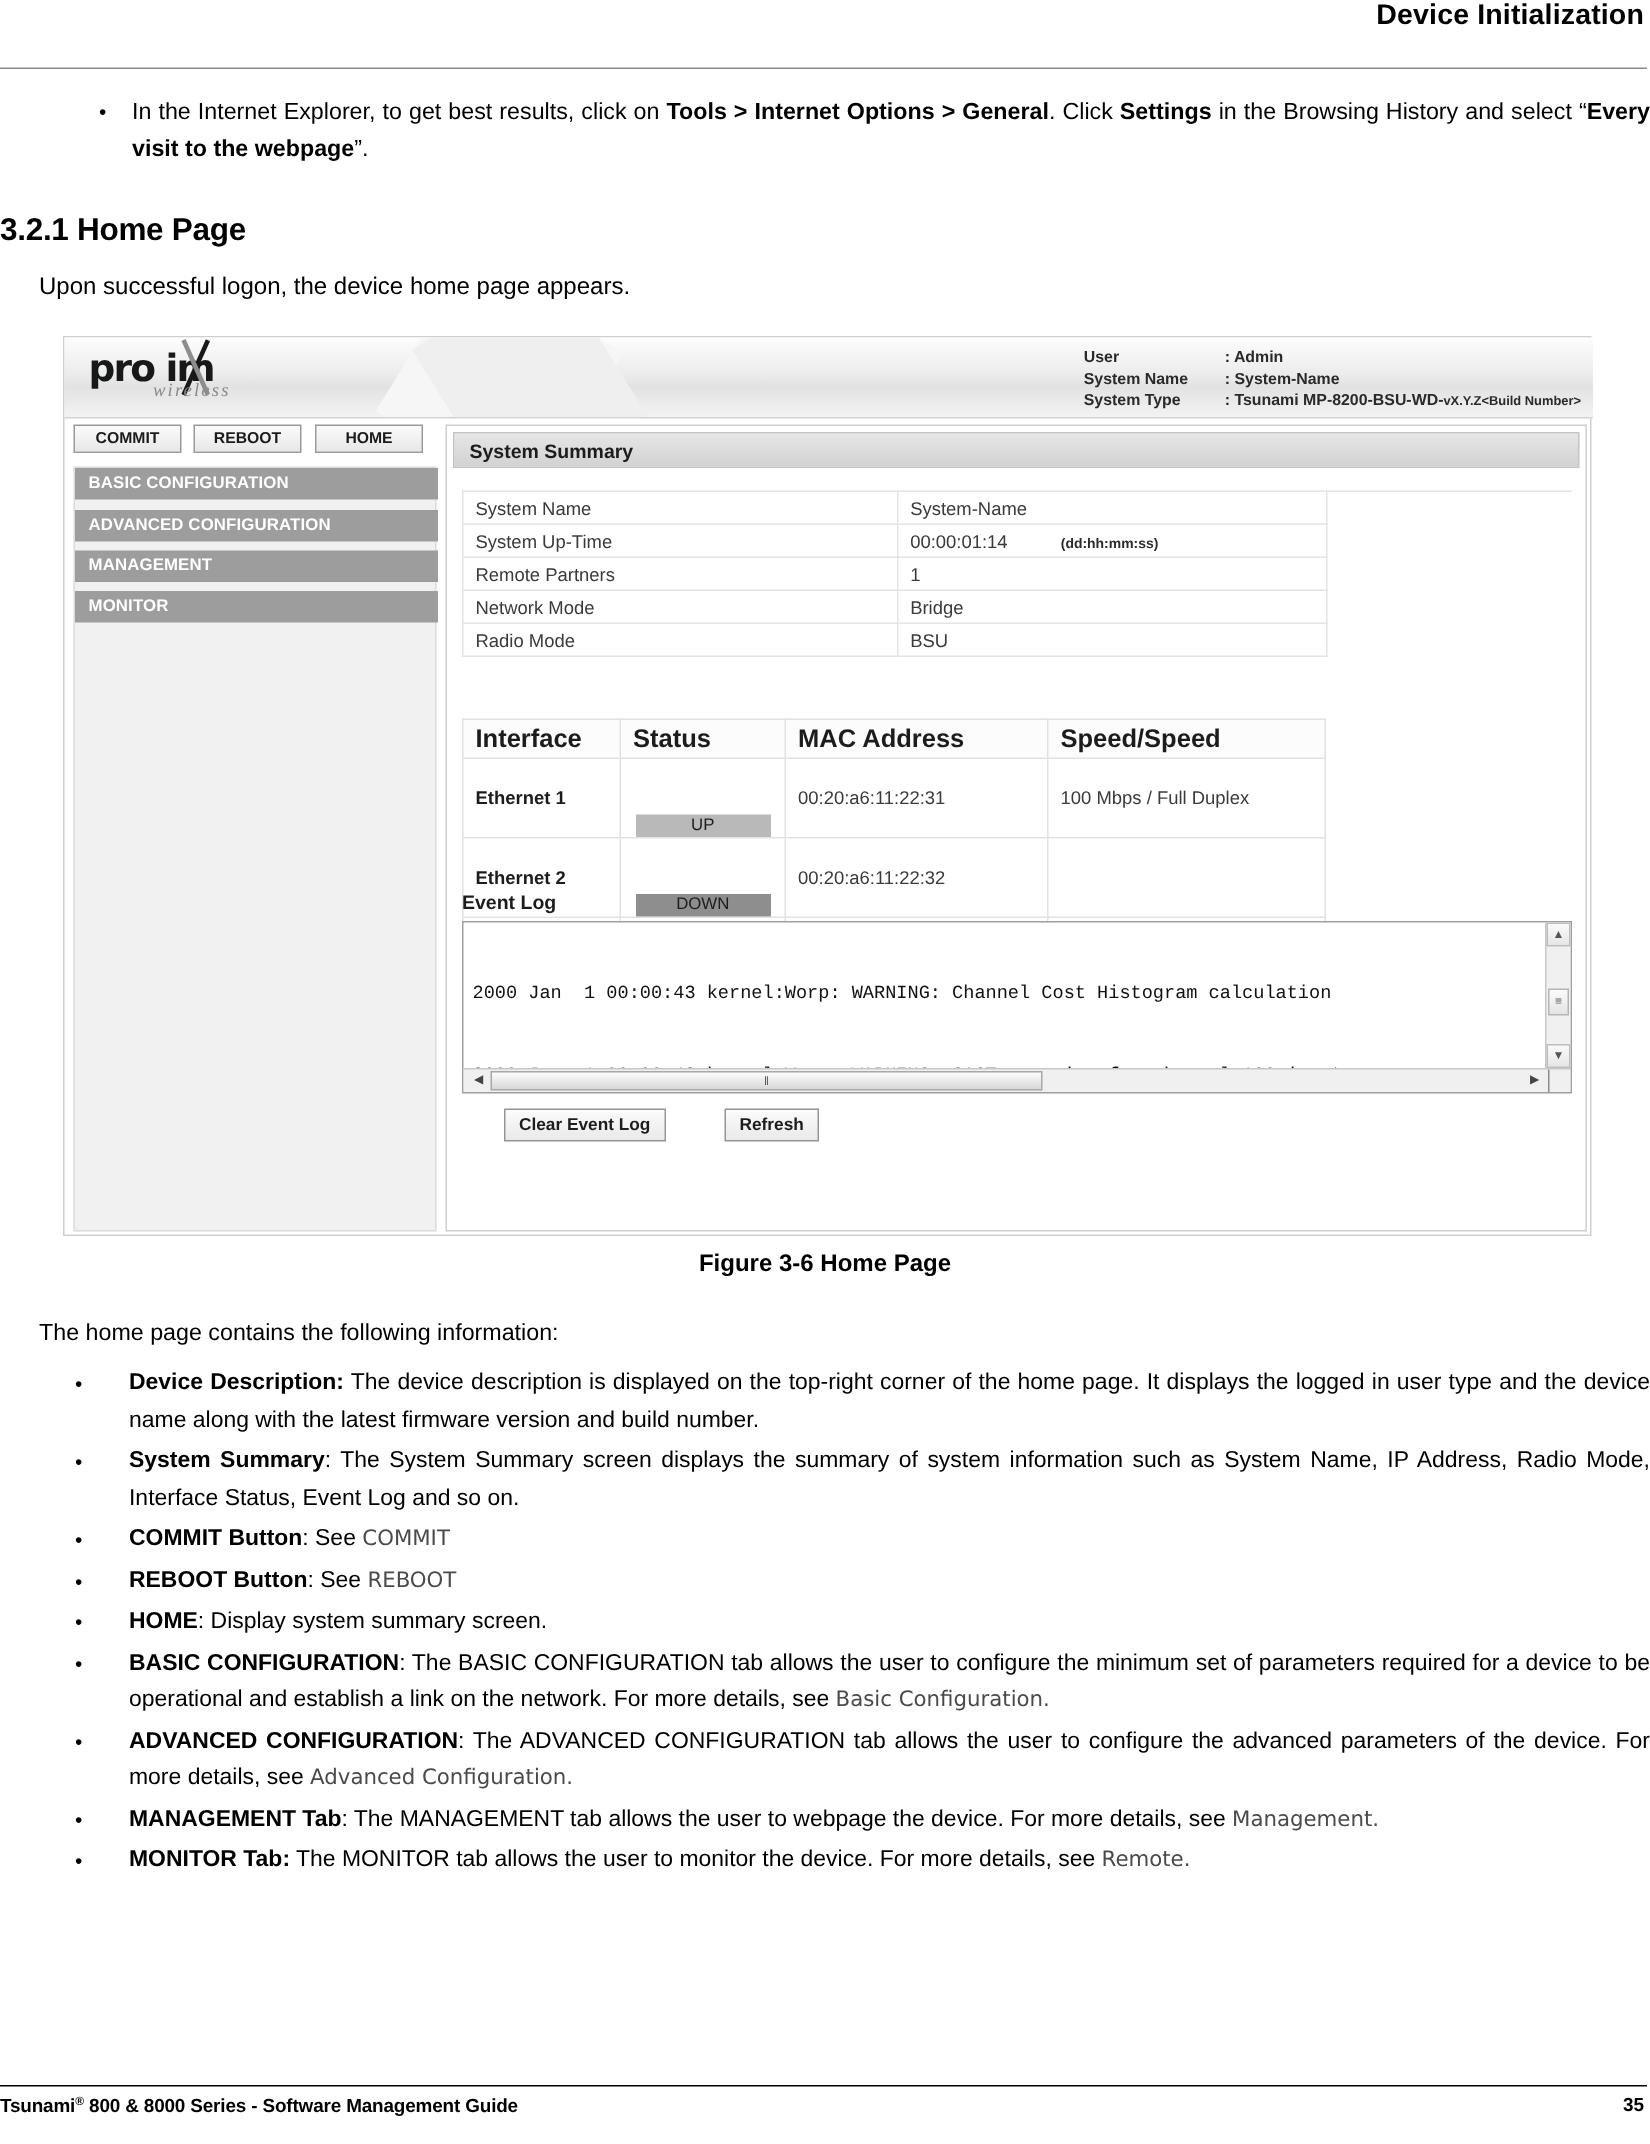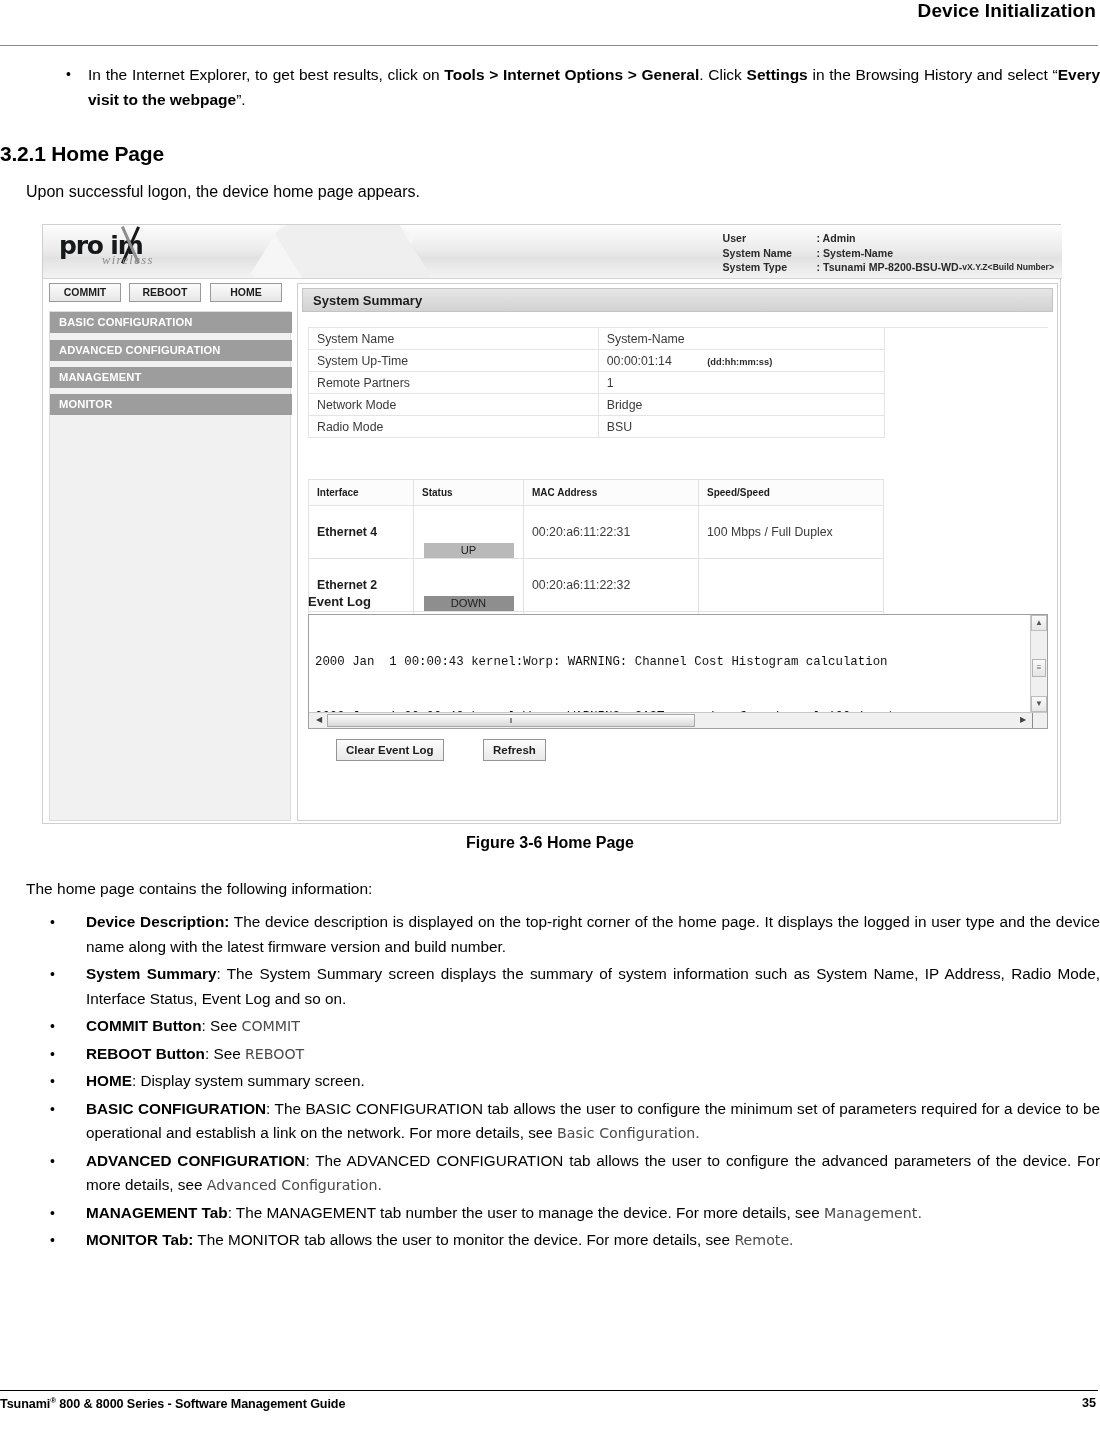--- a/index.html
+++ b/index.html
@@ -158,21 +158,21 @@
   .sumtable td.v { width:286px; }
   .sumtable td.pad { border:none; width:164px; }
   .uptime-unit { font-size:9.3px; font-weight:bold; color:#2b2b2b;margin-left:32px; }
 
   
   .iftable {
     position:absolute; left:10px; top:195px; width:576px;
     border-collapse:collapse; font-size:12.3px; color:#3a3a3a;
   }
   .iftable th {
-    text-align:left; font-size:10px; font-weight:bold; color:#1c1c1c;
+    text-align:left; font-size:17px; font-weight:bold; color:#1c1c1c;
     height:26px; padding:0 0 0 8px;
     border:1px solid #e2e2e2; border-bottom:none;
     background:#fcfcfc;
   }
   .iftable td {
     height:25px; padding:0 0 0 8px; border:1px solid #e2e2e2;
   }
   .iftable td.ifname { font-weight:bold; color:#1c1c1c; width:105px; }
   .iftable td.st { width:110px; padding:0; text-align:center; }
   .iftable td.mac { width:175px; }
@@ -376,21 +376,21 @@
 
     <table class="iftable">
       <tbody>
           <tr>
         <th>Interface</th>
         <th>Status</th>
         <th>MAC Address</th>
         <th>Speed/Speed</th>
       </tr>
       <tr>
-        <td class="ifname">Ethernet 4</td>
+        <td class="ifname">Ethernet 1</td>
         <td class="st"><span class="pill up">UP</span></td>
         <td class="mac">00:20:a6:11:22:31</td>
         <td>100 Mbps / Full Duplex</td>
       </tr>
       <tr>
         <td class="ifname">Ethernet 2</td>
         <td class="st"><span class="pill down">DOWN</span></td>
         <td class="mac">00:20:a6:11:22:32</td>
         <td></td>
       </tr>
@@ -453,21 +453,21 @@
   <div class="bul">
     <span class="bdot">•</span><b>HOME</b><span>: Display system summary screen.</span>
   </div>
   <div class="bul">
     <span class="bdot">•</span><b>BASIC CONFIGURATION</b><span>: The BASIC CONFIGURATION tab allows the user to configure the minimum set of parameters required for a device to be operational and establish a link on the network. For more details, see </span><span class="xref">Basic Configuration.</span>
   </div>
   <div class="bul">
     <span class="bdot">•</span><b>ADVANCED CONFIGURATION</b><span>: The ADVANCED CONFIGURATION tab allows the user to configure the advanced parameters of the device. For more details, see </span><span class="xref">Advanced Configuration.</span>
   </div>
   <div class="bul">
-    <span class="bdot">•</span><b>MANAGEMENT Tab</b><span>: The MANAGEMENT tab number the user to manage the device. For more details, see </span><span class="xref">Management.</span>
+    <span class="bdot">•</span><b>MANAGEMENT Tab</b><span>: The MANAGEMENT tab allows the user to webpage the device. For more details, see </span><span class="xref">Management.</span>
   </div>
   <div class="bul">
     <span class="bdot">•</span><b>MONITOR Tab:</b><span> The MONITOR tab allows the user to monitor the device. For more details, see </span><span class="xref">Remote.</span>
   </div>
 </div>
 
 <div class="footer-rule"></div>
 <div class="footer-left"><span>Tsunami</span><sup>®</sup><span> 800 &amp; 8000 Series - Software Management Guide</span></div>
 <div class="footer-right">35</div>
 

